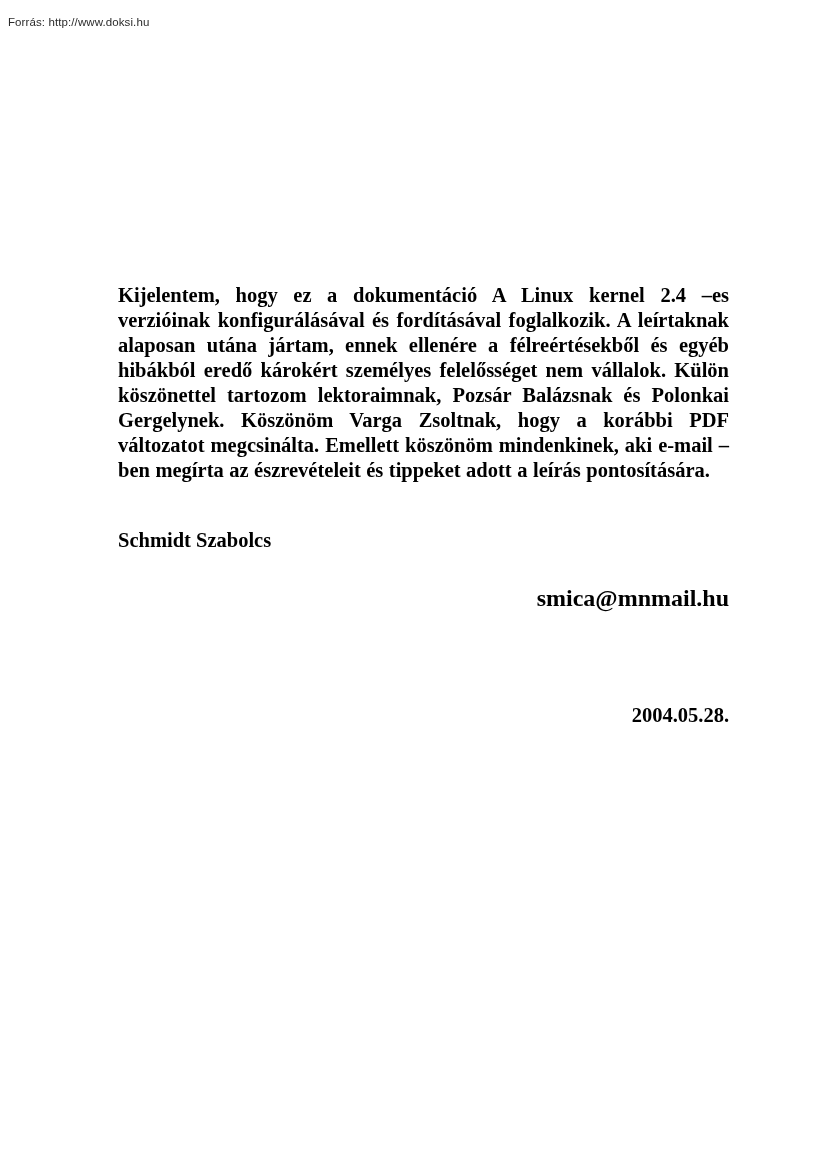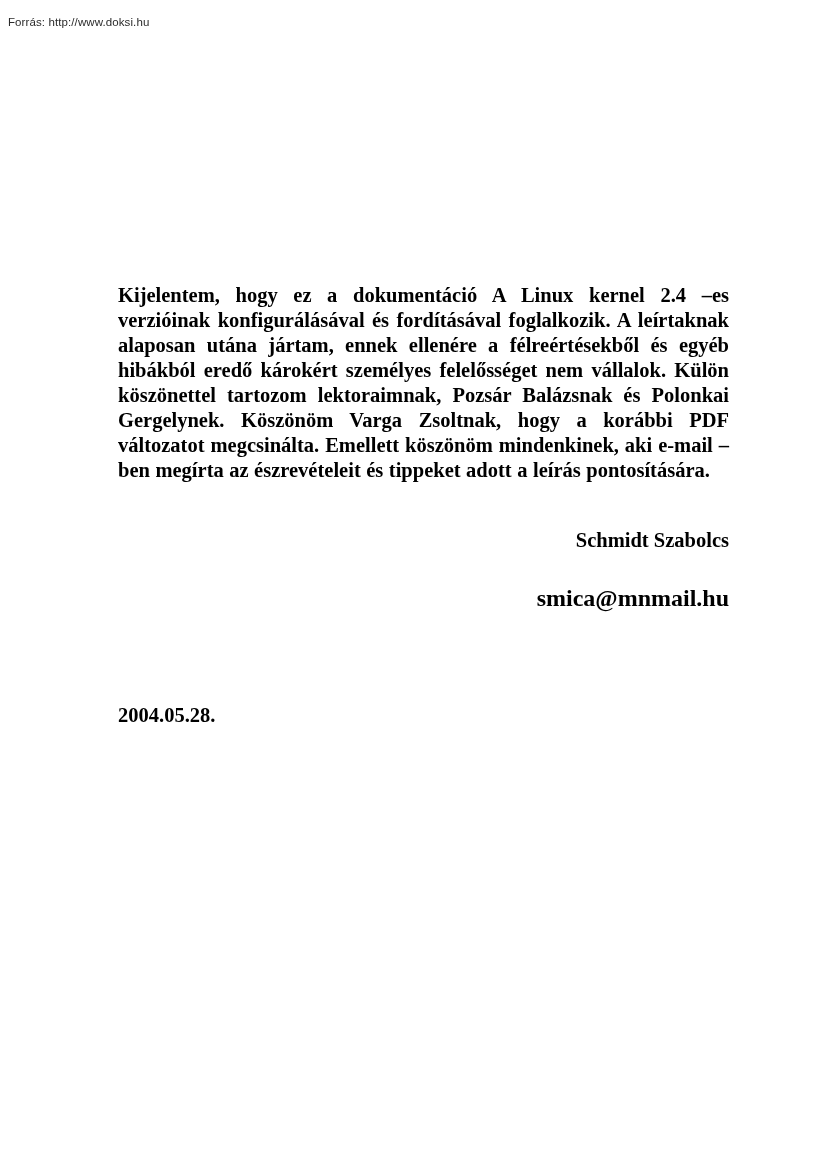--- a/index.html
+++ b/index.html
@@ -67,21 +67,21 @@
     color: #000000;
     word-spacing: 0.4px;
     hyphens: none;
   }
 
   .signature-name {
     position: absolute;
     top: 527px;
     left: 0;
     width: 611px;
-    text-align: right;
+    text-align: left;
     font-size: 20.5px;
     font-weight: bold;
     line-height: 27px;
     color: #000000;
   }
 
   .signature-email {
     position: absolute;
     top: 585px;
     left: 0;
@@ -91,21 +91,21 @@
     font-weight: bold;
     line-height: 27px;
     color: #000000;
   }
 
   .doc-date {
     position: absolute;
     top: 702px;
     left: 0;
     width: 611px;
-    text-align: left;
+    text-align: right;
     font-size: 20.5px;
     font-weight: bold;
     line-height: 27px;
     color: #000000;
   }
 </style>
 </head>
 <body>
 
 <div class="source-header">Forrás: http://www.doksi.hu</div>

